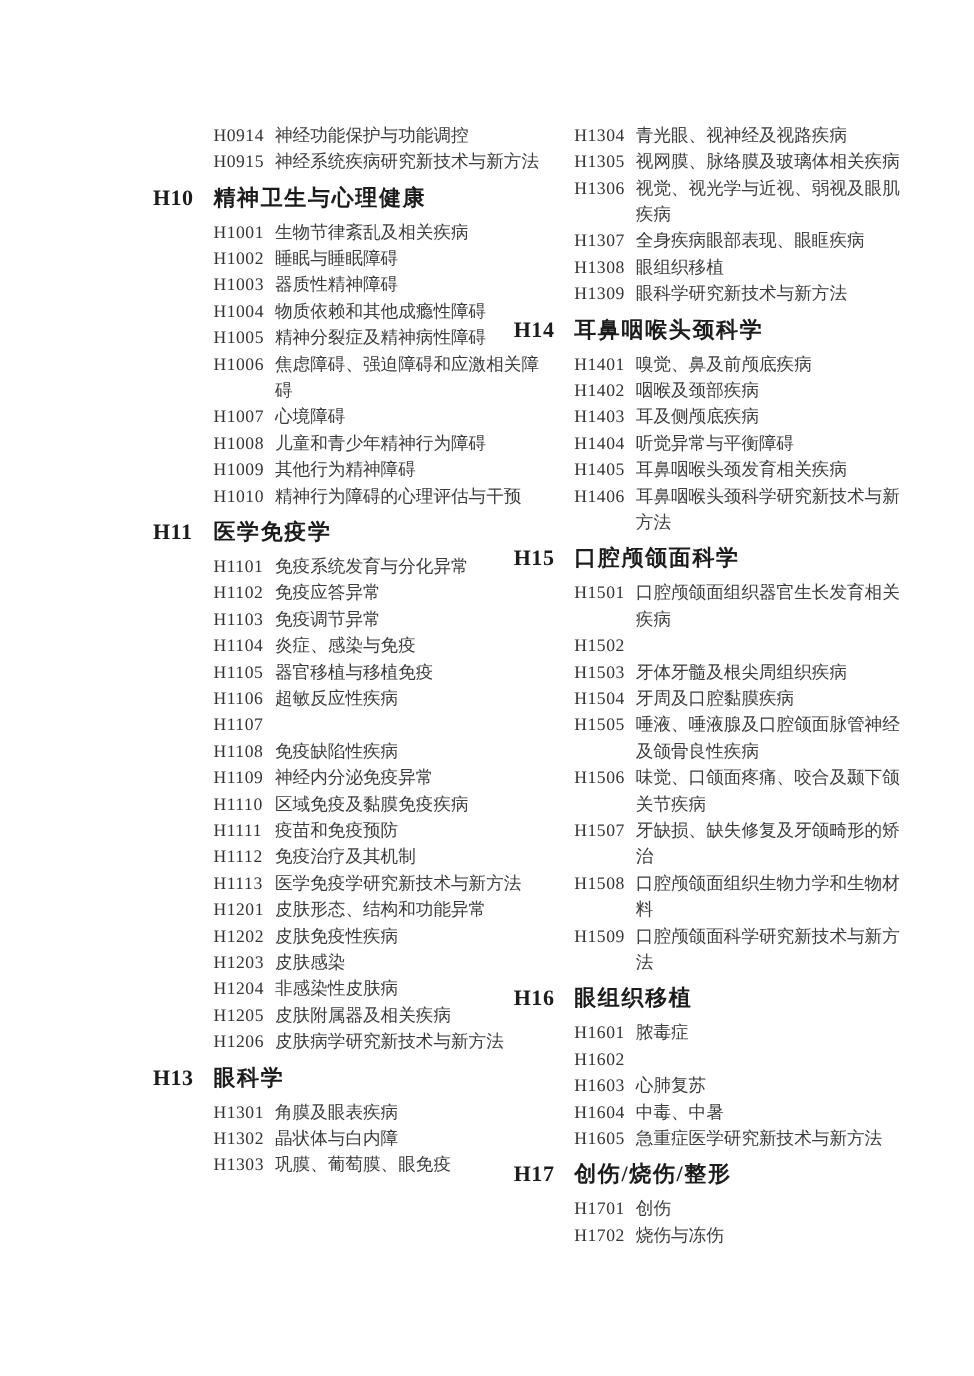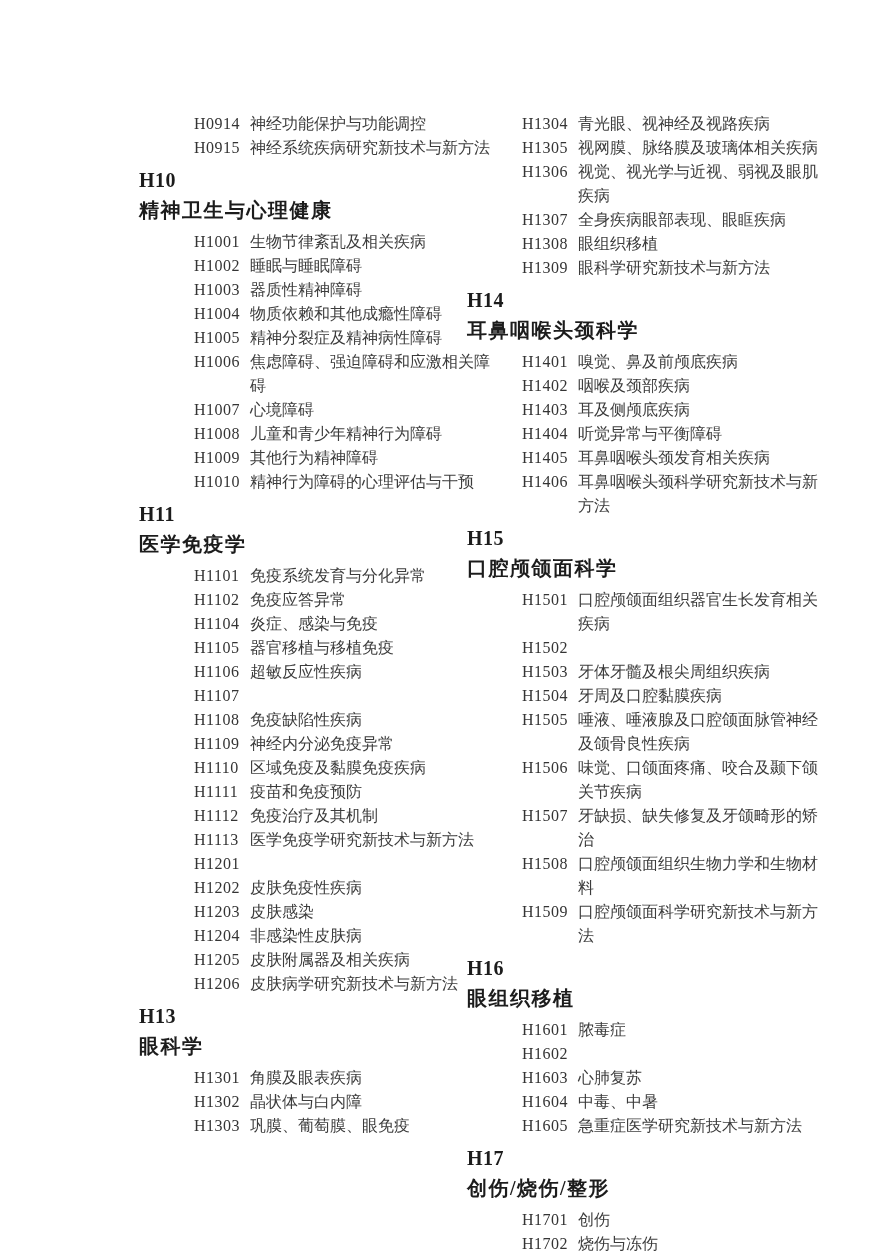--- a/index.html
+++ b/index.html
@@ -25,27 +25,26 @@
     letter-spacing:0.5px;
     color:#343434;
   }
   .entry-text{
     width:248px;
     word-break:break-all;
     color:#3c3c3c;
   }
   .section-row{
     display:flex;
-    align-items:flex-start;
+    align-items:center;
     color:#1c1c1c;
     font-weight:bold;
     font-size:20px;
     line-height:30px;
     margin:5px 0;
-    flex-direction:column;
   }
   .sec-code{width:55px;flex:none;letter-spacing:0.5px;}
   .sec-title{letter-spacing:1.5px;}
 </style>
 </head>
 <body>
 
 <div class="page">
   <div class="col col-left">
       <div class="entry-row">
@@ -106,20 +105,24 @@
       </div>
       <div class="entry-row">
         <span class="entry-code">H1101</span>
         <span class="entry-text">免疫系统发育与分化异常</span>
       </div>
       <div class="entry-row">
         <span class="entry-code">H1102</span>
         <span class="entry-text">免疫应答异常</span>
       </div>
       <div class="entry-row">
+        <span class="entry-code">H1103</span>
+        <span class="entry-text">免疫调节异常</span>
+      </div>
+      <div class="entry-row">
         <span class="entry-code">H1104</span>
         <span class="entry-text">炎症、感染与免疫</span>
       </div>
       <div class="entry-row">
         <span class="entry-code">H1105</span>
         <span class="entry-text">器官移植与移植免疫</span>
       </div>
       <div class="entry-row">
         <span class="entry-code">H1106</span>
         <span class="entry-text">超敏反应性疾病</span>
@@ -146,20 +149,21 @@
       <div class="entry-row">
         <span class="entry-code">H1112</span>
         <span class="entry-text">免疫治疗及其机制</span>
       </div>
       <div class="entry-row">
         <span class="entry-code">H1113</span>
         <span class="entry-text">医学免疫学研究新技术与新方法</span>
       </div>
       <div class="entry-row">
         <span class="entry-code">H1201</span>
+        <span class="entry-text">皮肤形态、结构和功能异常</span>
       </div>
       <div class="entry-row">
         <span class="entry-code">H1202</span>
         <span class="entry-text">皮肤免疫性疾病</span>
       </div>
       <div class="entry-row">
         <span class="entry-code">H1203</span>
         <span class="entry-text">皮肤感染</span>
       </div>
       <div class="entry-row">

